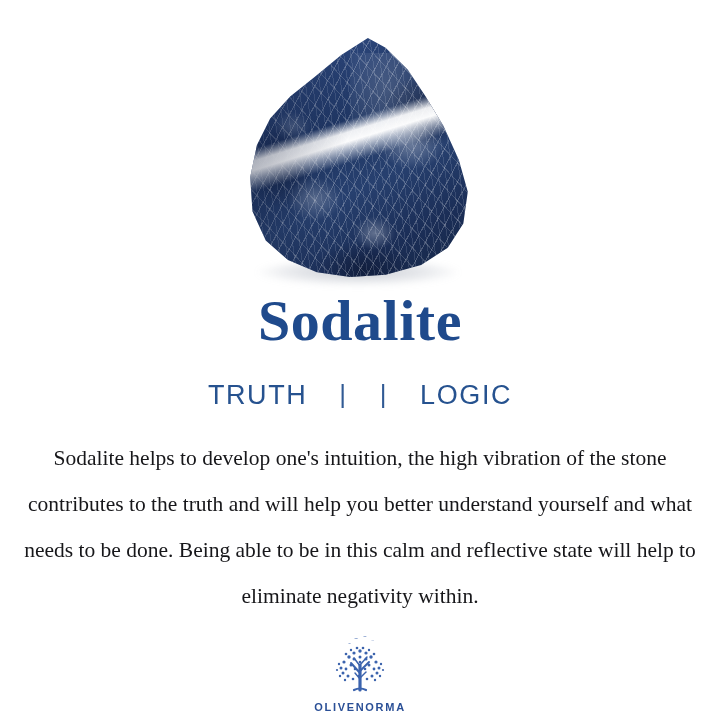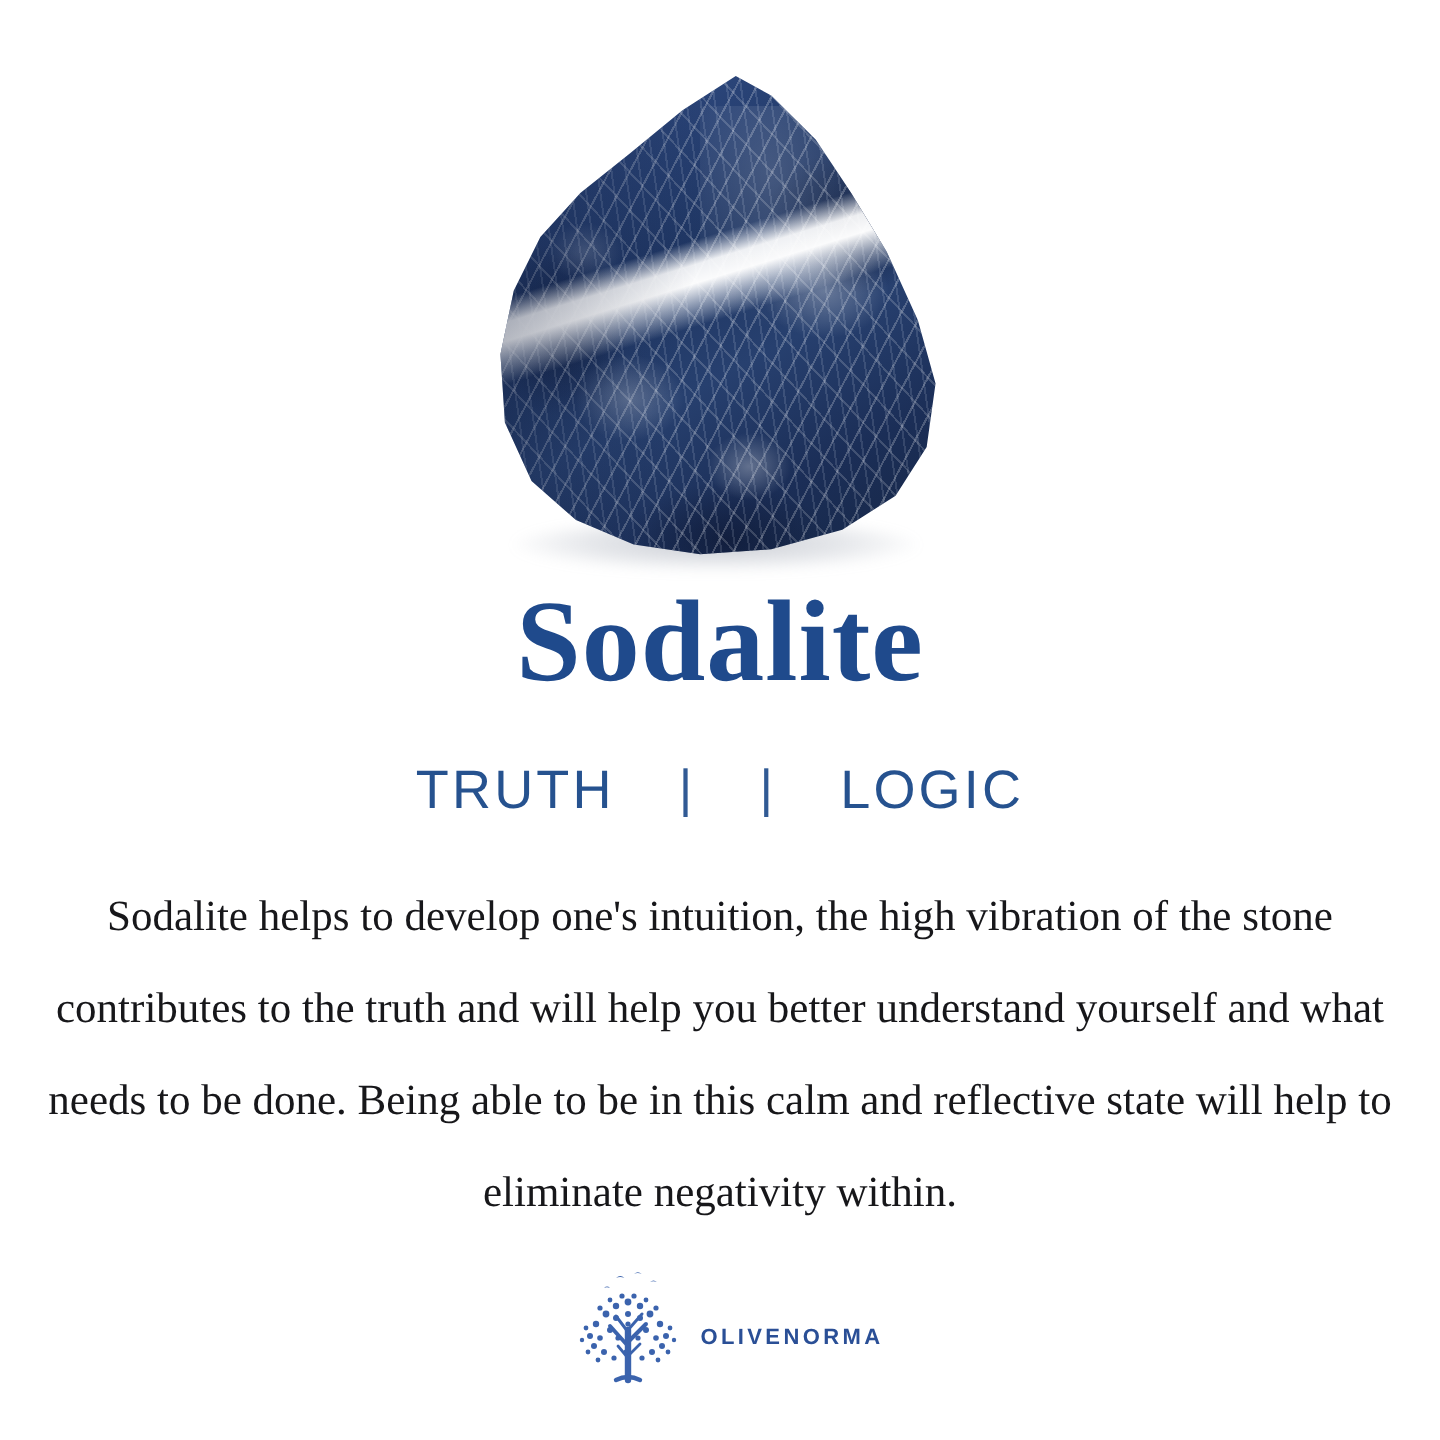--- a/index.html
+++ b/index.html
@@ -157,20 +157,21 @@
     text-align: center;
     font-size: 21.5px;
     line-height: 46px;
     color: #17171a;
   }
 
   
   .logo {
     margin-top: 16px;
     display: flex;
+    flex-direction: column;
     align-items: center;
   }
   .logo-mark { display: block; }
   .logo-word {
     margin-top: 2px;
     font-size: 11px;
     font-weight: 700;
     letter-spacing: 1.7px;
     color: #2a4f96;
   }

